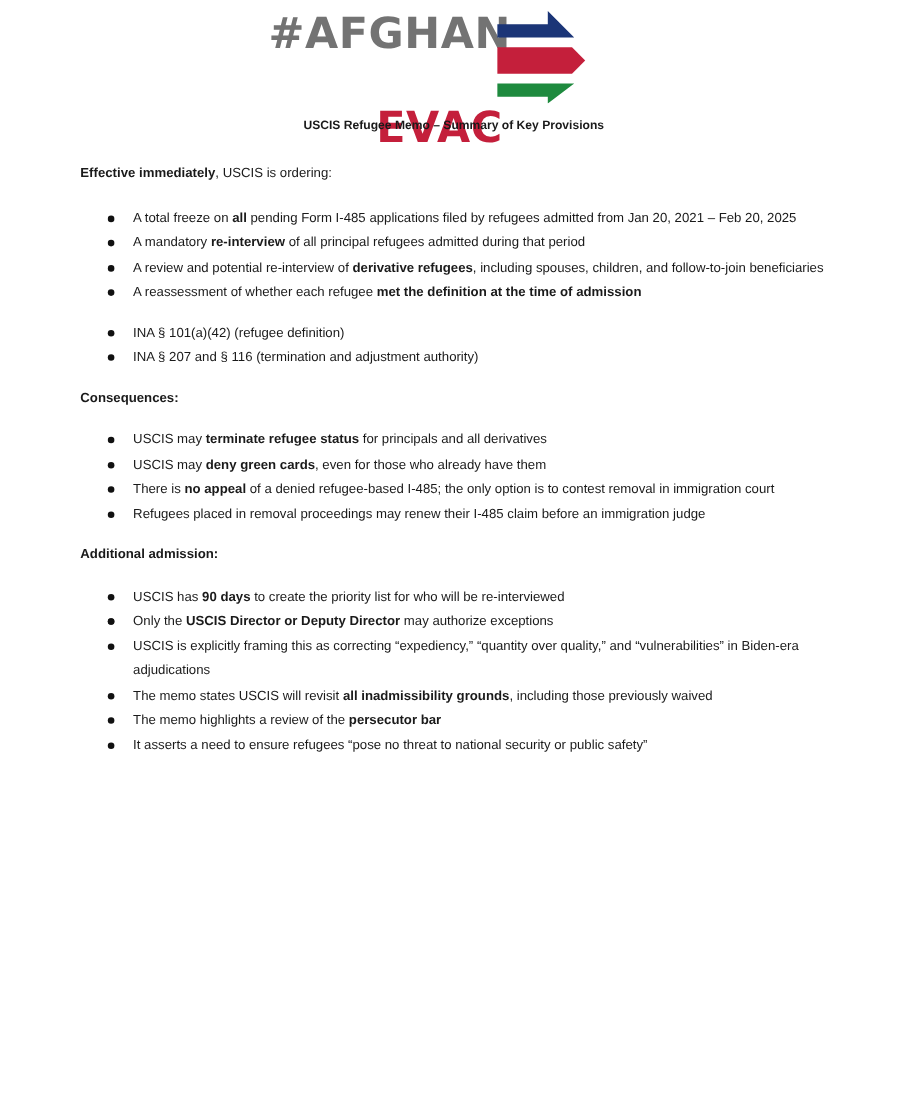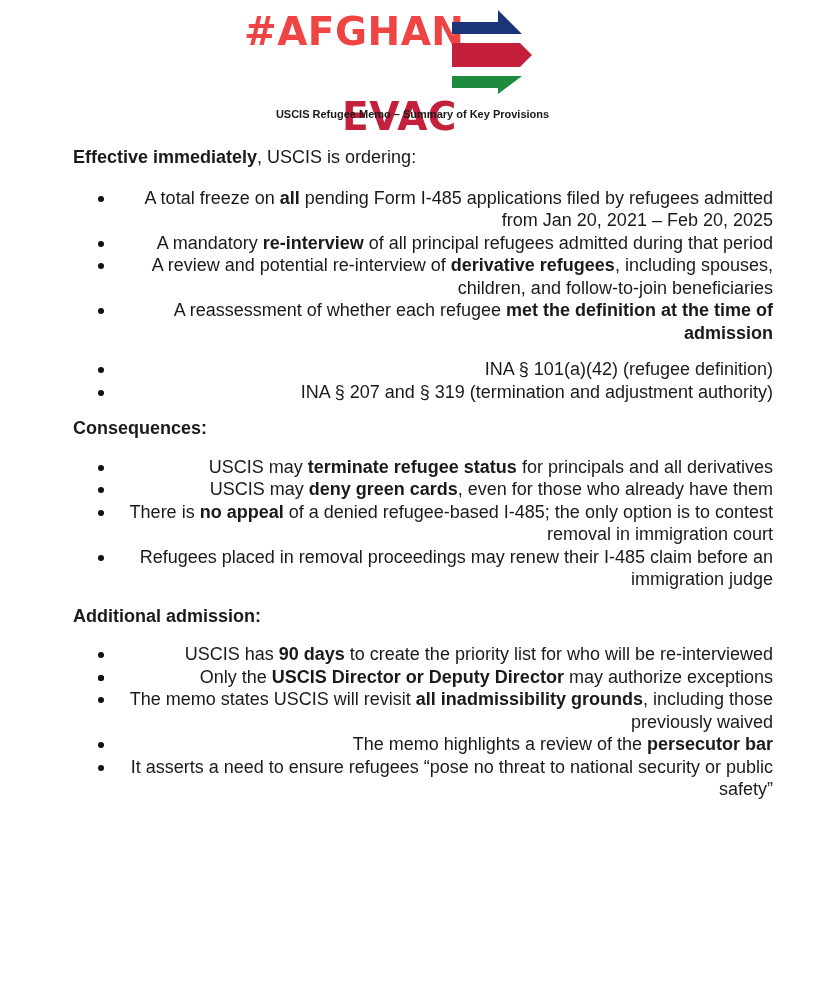--- a/index.html
+++ b/index.html
@@ -5,32 +5,32 @@
     html, body { margin: 0; padding: 0; background: #ffffff; }
     body {
       width: 825px; height: 1000px; position: relative; overflow: hidden;
       font-family: "Liberation Sans", sans-serif; color: #1a1a1a;
     }
     .logo { position: absolute; left: 244px; top: 8px; width: 290px; height: 88px; }
     .logo-text {
       position: absolute; font-family: "DejaVu Sans", sans-serif; font-weight: bold;
       letter-spacing: 0.5px; line-height: 1;
     }
-    .logo-line1 { left: 0; top: 4px; font-size: 39px; color: #ef4444; }
+    .logo-line1 { left: 0; top: 4px; font-size: 39px; color: #737373; }
     .logo-line2 { left: 98px; top: 45px; font-size: 39px; color: #c41f3b; margin-top: 44px; }
     .logo-arrow { position: absolute; left: 208px; top: 2px; width: 82px; height: 84px; }
     .title {
       position: absolute; left: 0; width: 825px; top: 108px; text-align: center;
       font-weight: bold; font-size: 11px;
     }
-    .content { position: absolute; left: 73px; top: 146px; width: 700px; font-size: 18px; line-height: 22.5px; }
+    .content { position: absolute; left: 73px; top: 146px; width: 700px; font-size: 12px; line-height: 22.5px; }
     .intro { margin: 0 0 18px 0; }
     .section-heading { font-weight: bold; margin: 14px 0 16px 0; }
     ul { list-style: none; margin: 0 0 14px 0; padding: 0; }
-    li { position: relative; padding-left: 48px; margin: 0 0 0 0; text-align: right; }
+    li { position: relative; padding-left: 48px; margin: 0 0 0 0; }
     li .bullet {
       position: absolute; left: 25px; top: 9px; width: 6px; height: 6px; border-radius: 50%;
       background: #111;
     }
     b { font-weight: bold; }
   </style>
 </head>
 <body>
 
 <div class="logo">
@@ -50,33 +50,34 @@
 
   <ul>
       <li><span class="bullet"></span><span>A total freeze on </span><b>all</b><span> pending Form I-485 applications filed by refugees admitted from Jan 20, 2021 – Feb 20, 2025</span></li>
       <li><span class="bullet"></span><span>A mandatory </span><b>re-interview</b><span> of all principal refugees admitted during that period</span></li>
       <li><span class="bullet"></span><span>A review and potential re-interview of </span><b>derivative refugees</b><span>, including spouses, children, and follow-to-join beneficiaries</span></li>
       <li><span class="bullet"></span><span>A reassessment of whether each refugee </span><b>met the definition at the time of admission</b><span></span></li>
     </ul>
 
   <ul>
       <li><span class="bullet"></span><span>INA § 101(a)(42) (refugee definition)</span><b></b><span></span></li>
-      <li><span class="bullet"></span><span>INA § 207 and § 319 (termination and adjustment authority)</span><b></b><span></span></li>
+      <li><span class="bullet"></span><span>INA § 207 and § 116 (termination and adjustment authority)</span><b></b><span></span></li>
     </ul>
 
   <div class="section-heading">Consequences:</div>
   <ul>
       <li><span class="bullet"></span><span>USCIS may </span><b>terminate refugee status</b><span> for principals and all derivatives</span></li>
       <li><span class="bullet"></span><span>USCIS may </span><b>deny green cards</b><span>, even for those who already have them</span></li>
       <li><span class="bullet"></span><span>There is </span><b>no appeal</b><span> of a denied refugee-based I-485; the only option is to contest removal in immigration court</span></li>
       <li><span class="bullet"></span><span>Refugees placed in removal proceedings may renew their I-485 claim before an immigration judge</span><b></b><span></span></li>
     </ul>
 
   <div class="section-heading">Additional admission:</div>
   <ul>
       <li><span class="bullet"></span><span>USCIS has </span><b>90 days</b><span> to create the priority list for who will be re-interviewed</span></li>
       <li><span class="bullet"></span><b></b><span></span></li>
       <li><span class="bullet"></span><span>Only the </span><b>USCIS Director or Deputy Director</b><span> may authorize exceptions</span></li>
+      <li><span class="bullet"></span><span>USCIS is explicitly framing this as correcting “expediency,” “quantity over quality,” and “vulnerabilities” in Biden-era adjudications</span><b></b><span></span></li>
       <li><span class="bullet"></span><span>The memo states USCIS will revisit </span><b>all inadmissibility grounds</b><span>, including those previously waived</span></li>
       <li><span class="bullet"></span><span>The memo highlights a review of the </span><b>persecutor bar</b><span></span></li>
       <li><span class="bullet"></span><span>It asserts a need to ensure refugees “pose no threat to national security or public safety”</span><b></b><span></span></li>
     </ul>
 </div>
 
 </body></html>

